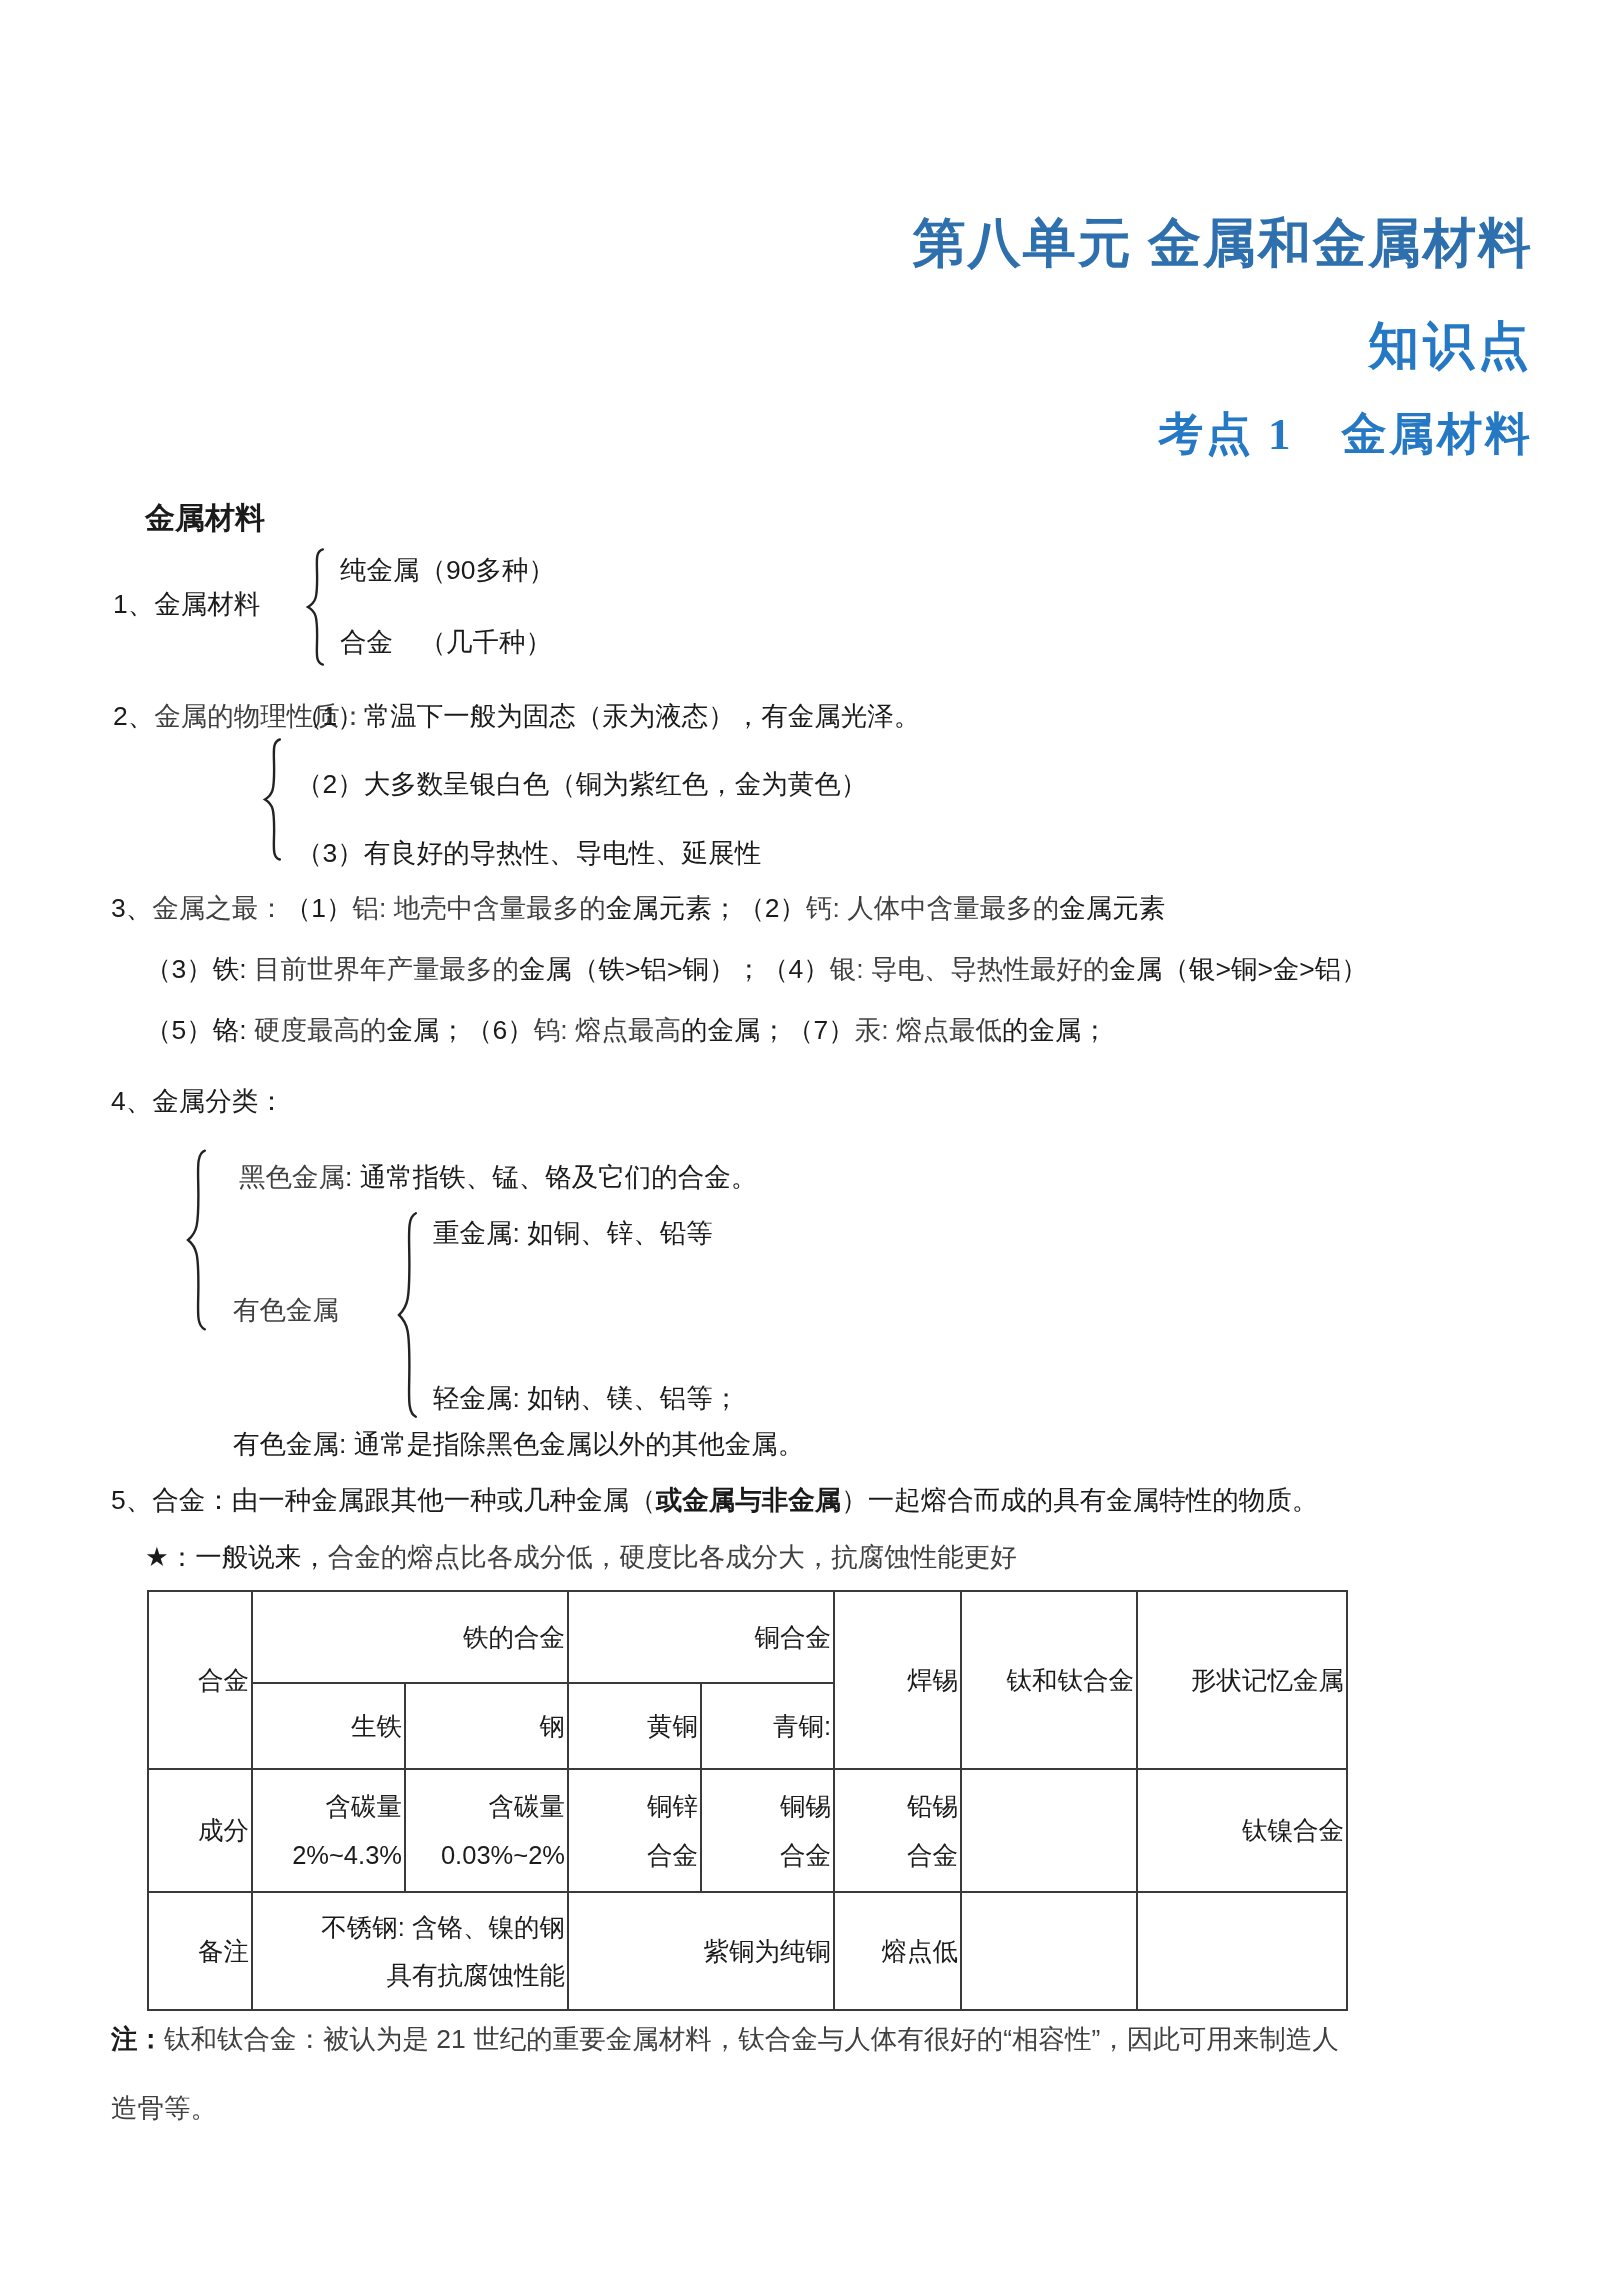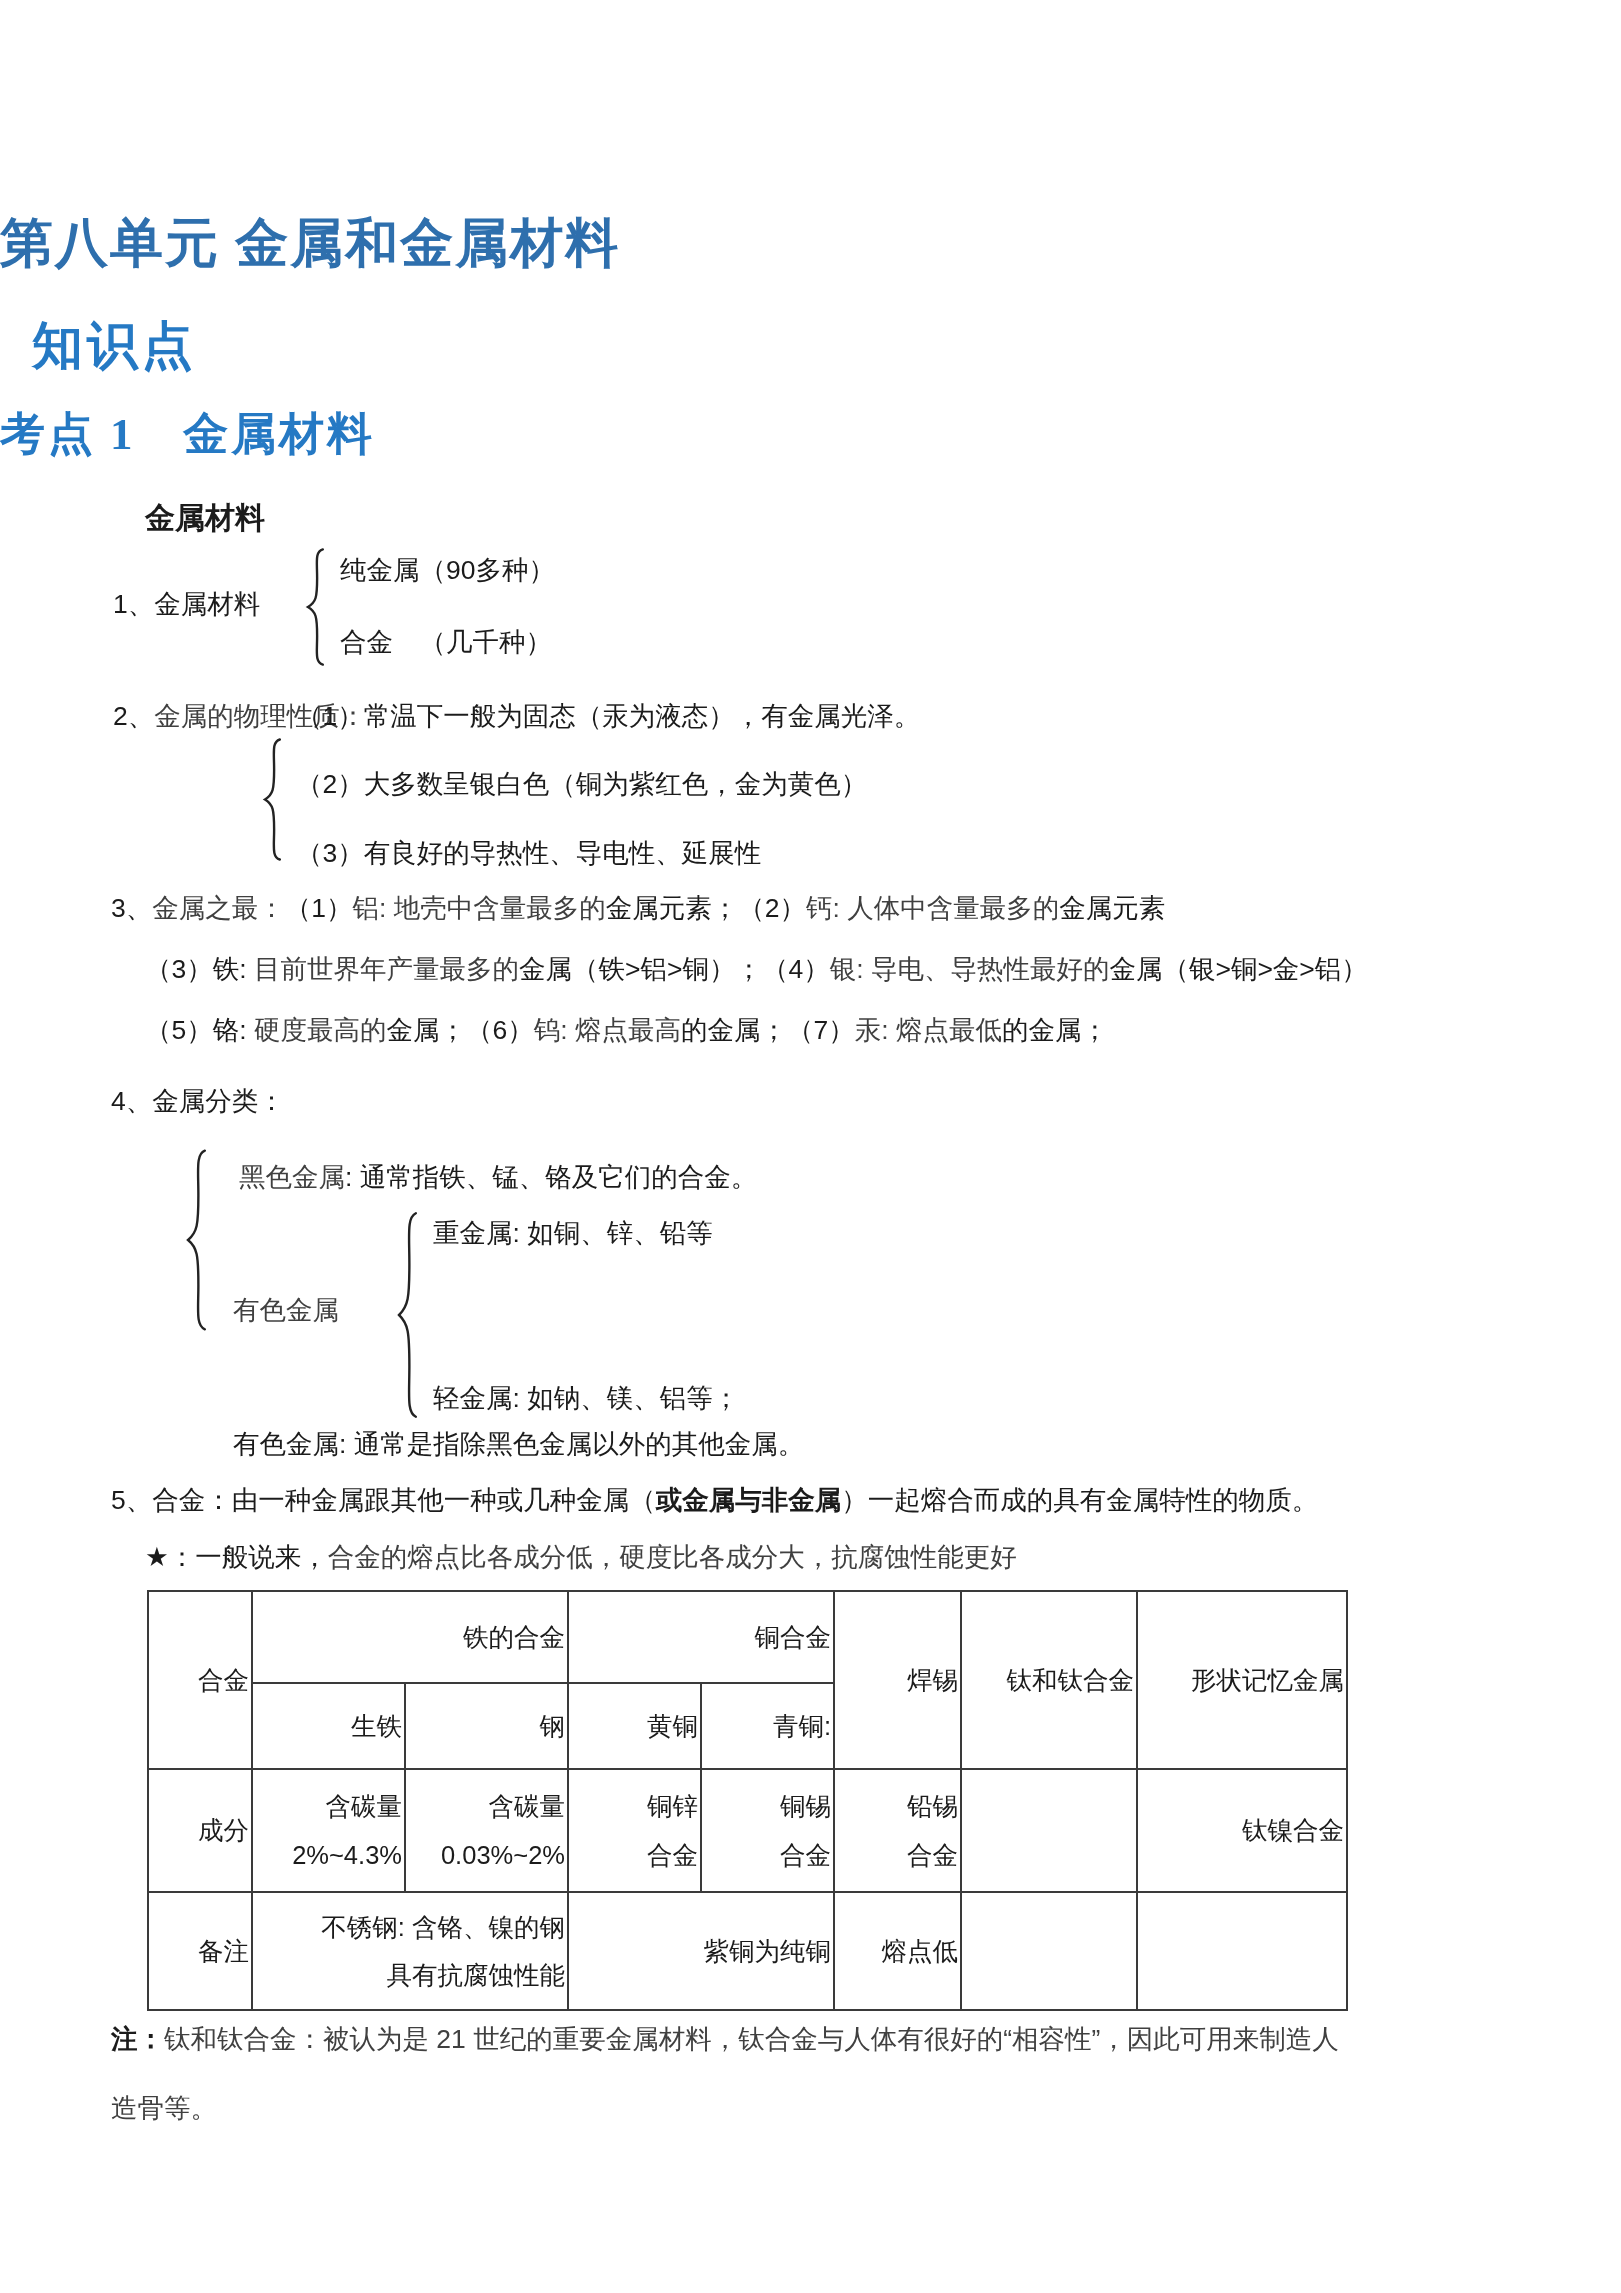--- a/index.html
+++ b/index.html
@@ -3,21 +3,21 @@
 <meta charset="utf-8">
 <style>
   * { margin:0; padding:0; box-sizing:border-box; }
   html,body { background:#ffffff; }
   body {
     width:1621px; height:2294px; position:relative;
     font-family:"Liberation Sans","DejaVu Sans",sans-serif;
     color:#1b1b1b;
   }
   .abs { position:absolute; white-space:nowrap; }
-  .center-block { position:absolute; left:0; width:1533px; text-align:left; }
+  .center-block { position:absolute; left:0; width:1533px; text-align:right; }
   .red  { color:#404040; }
   .bold { font-weight:700; }
   .num  { font-weight:700; font-family:"Liberation Serif","DejaVu Serif",serif; }
 
   .title    { top:208px; font-size:53px; font-weight:700; color:#2e6fad;
               font-family:"Liberation Serif","DejaVu Serif",serif; letter-spacing:2px; }
   .subtitle { top:312px; font-size:51px; font-weight:700; color:#2579c4;
               font-family:"Liberation Serif","DejaVu Serif",serif; letter-spacing:3.9px;padding-left:32px; }
   .kaodian  { top:404px; font-size:45px; font-weight:700; color:#2579c4;
               font-family:"Liberation Serif","DejaVu Serif",serif; letter-spacing:2.9px; }

